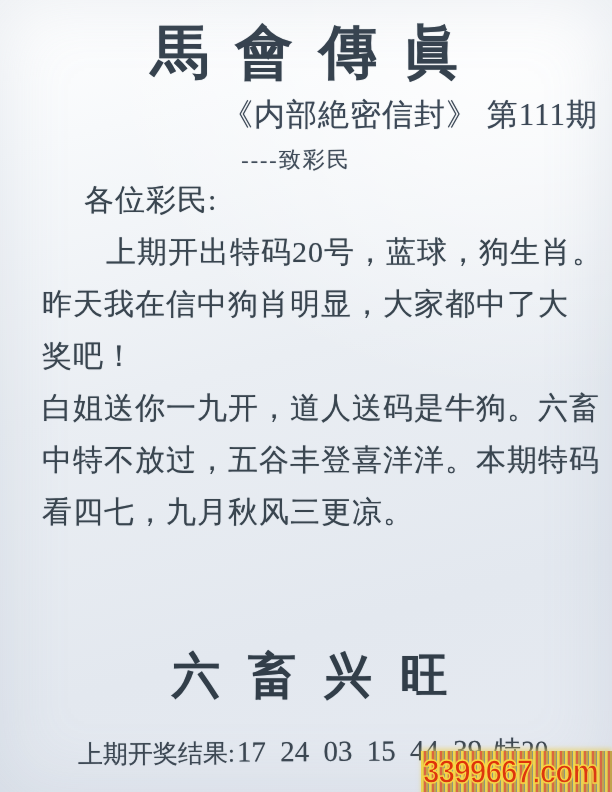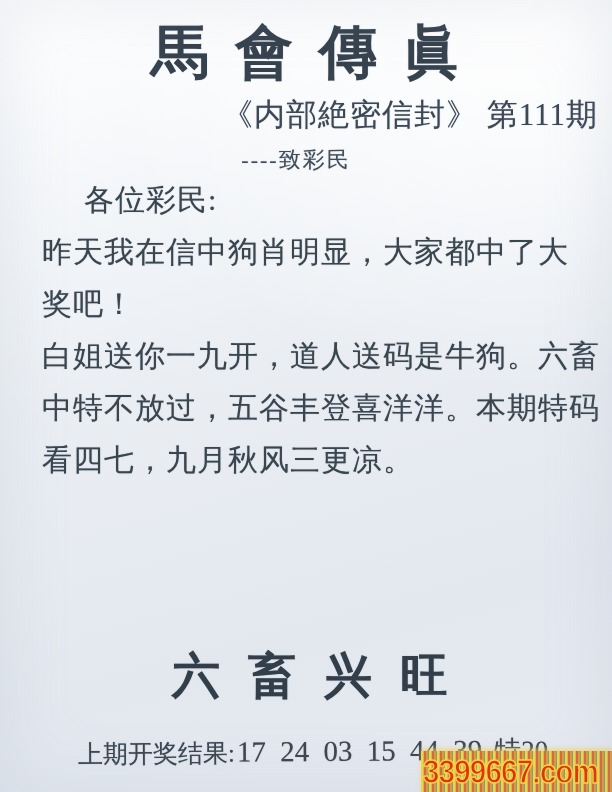--- a/index.html
+++ b/index.html
@@ -73,20 +73,21 @@
   <div class="scan">
 
     <div class="title">馬會傳眞</div>
 
     <div class="subtitle">《内部絶密信封》 第111期</div>
 
     <div class="dedication">----致彩民</div>
 
     <div class="letter">
       <div class="line salutation">各位彩民:</div>
+      <div class="line indent">上期开出特码20号，蓝球，狗生肖。</div>
       <div class="line">昨天我在信中狗肖明显，大家都中了大</div>
       <div class="line">奖吧！</div>
       <div class="line">白姐送你一九开，道人送码是牛狗。六畜</div>
       <div class="line">中特不放过，五谷丰登喜洋洋。本期特码</div>
       <div class="line">看四七，九月秋风三更凉。</div>
     </div>
 
     <div class="slogan">六畜兴旺</div>
 
     <div class="results">

